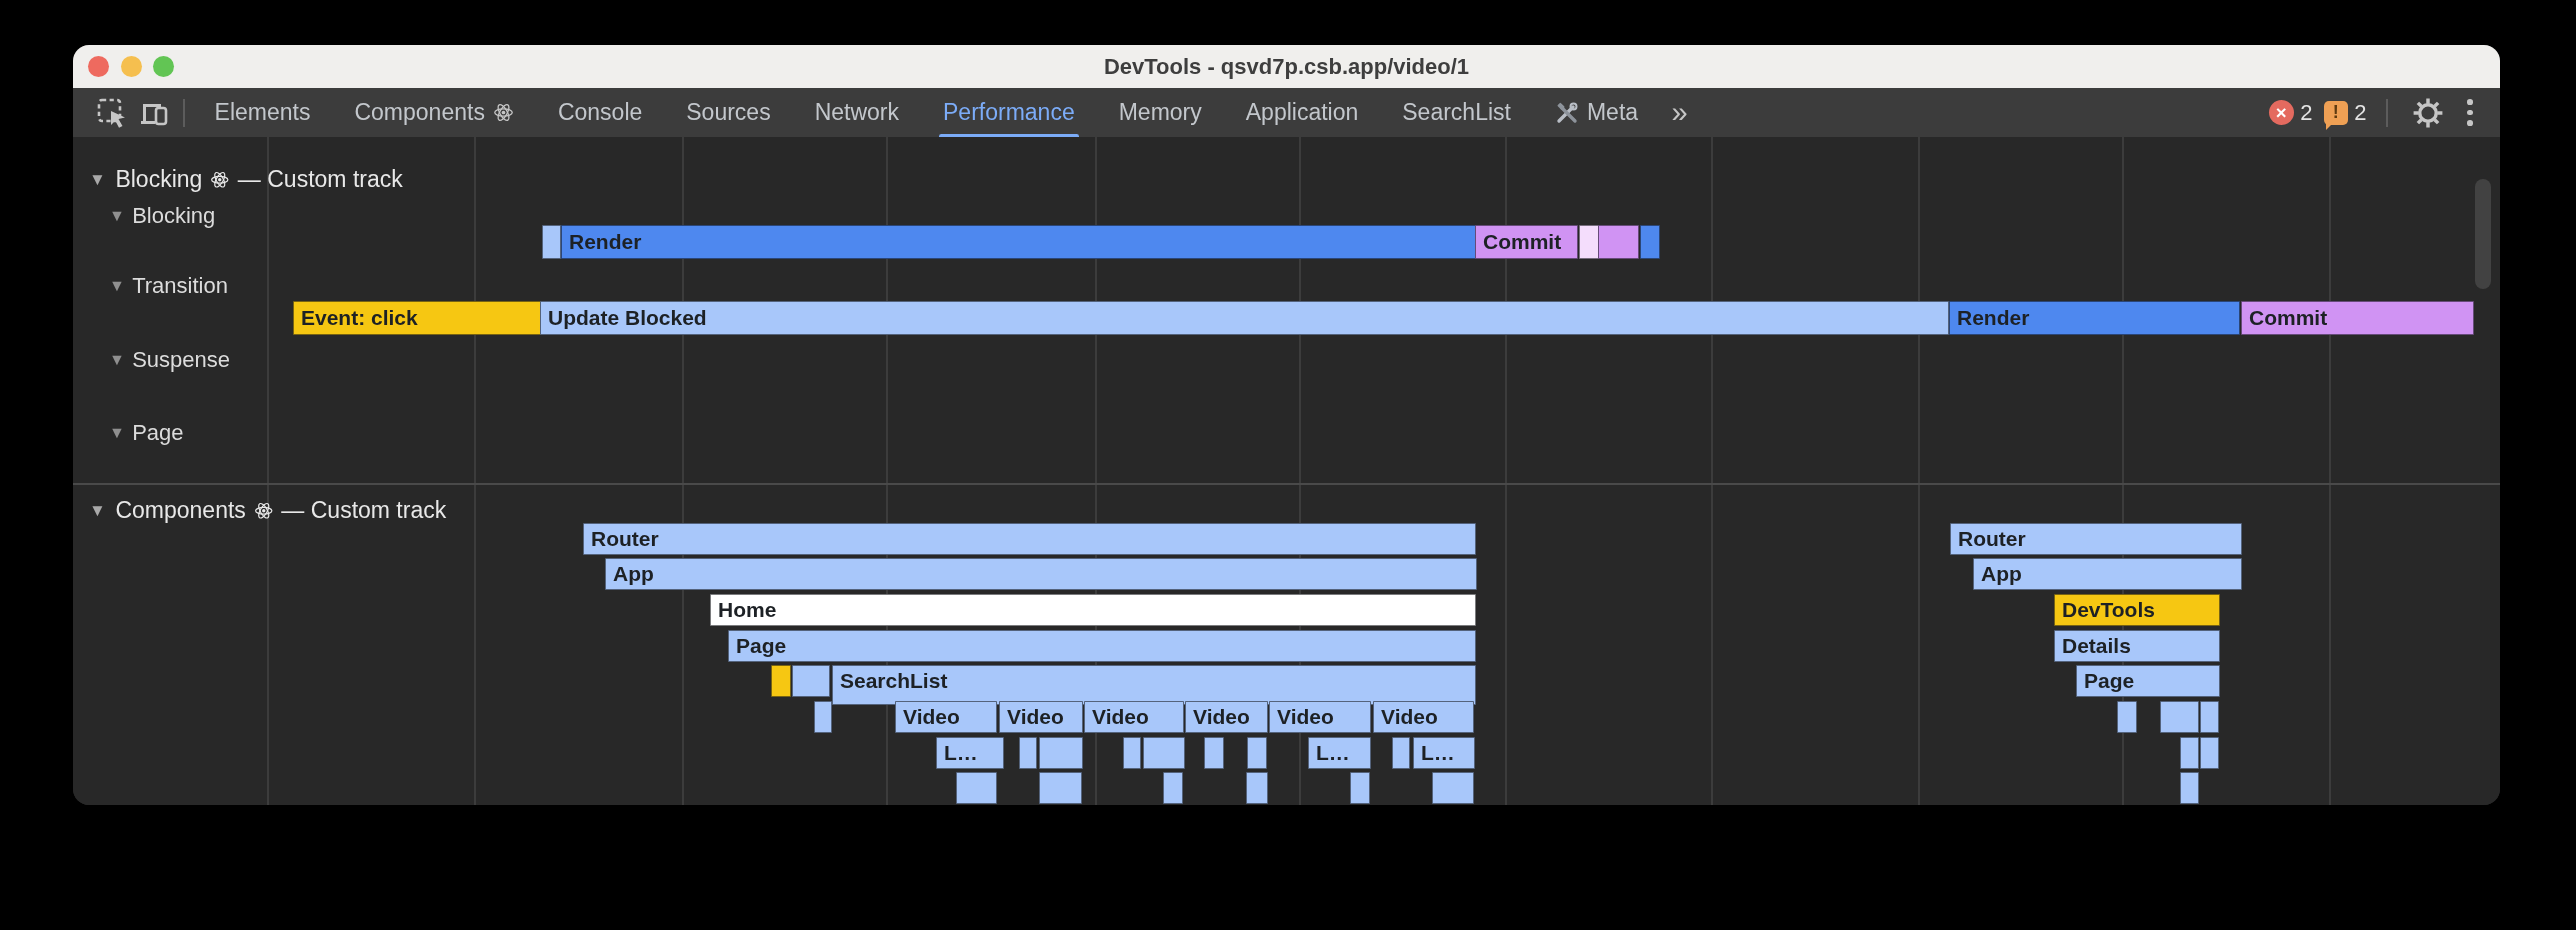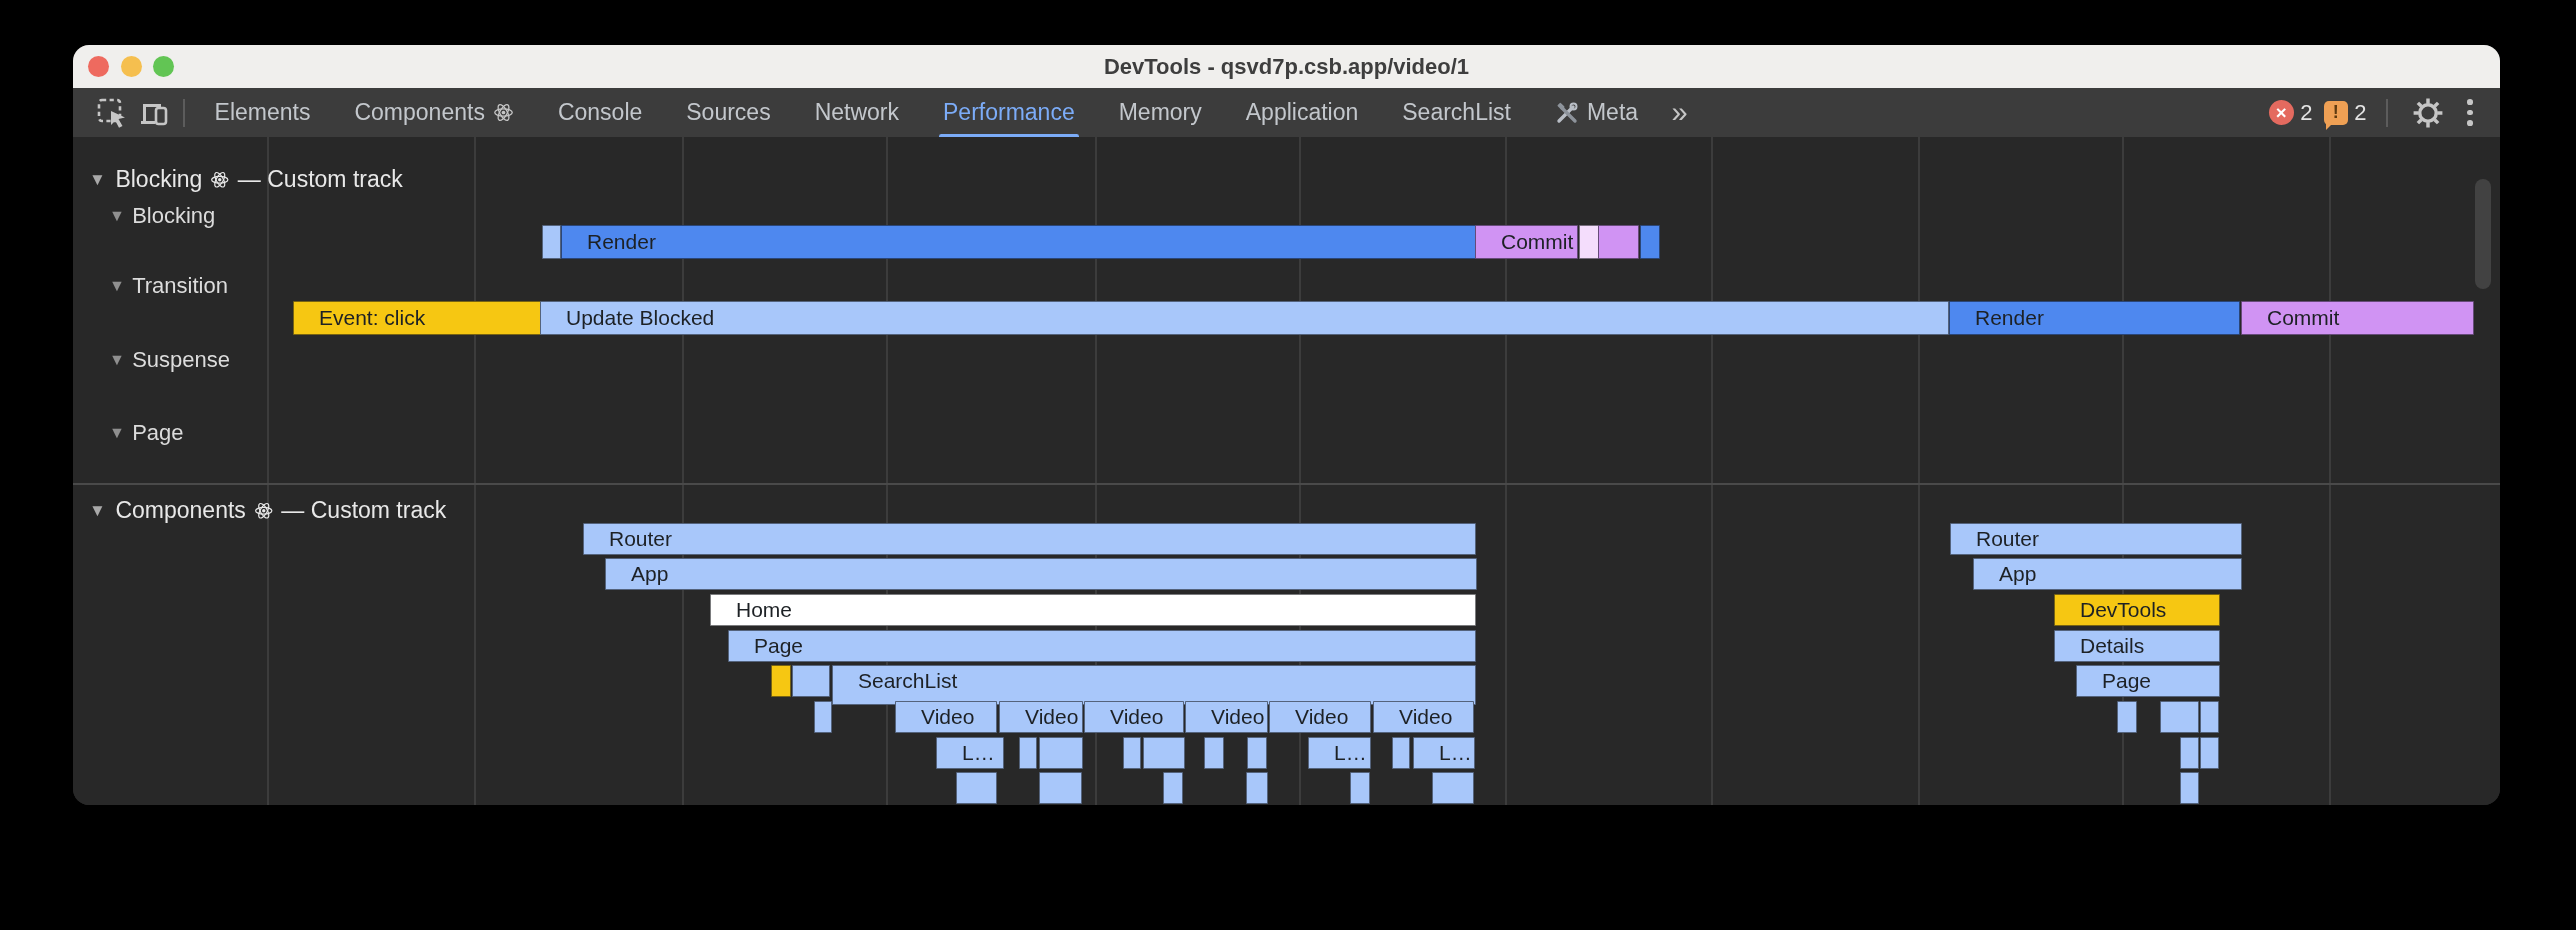--- a/index.html
+++ b/index.html
@@ -56,21 +56,21 @@
   .track-sep { position:absolute; left:0; right:0; height:1.6px; background:#4a4a4a; }
   .track-header { position:absolute; display:flex; align-items:center; gap:8px;
                   color:#e8e8e8; font-size:23px; }
   .track-header .tri { color:#a9a9a9; font-size:17px; margin-right:1.6px; }
   .lane { position:absolute; display:flex; align-items:center; gap:7.3px;
           color:#dcdcdc; font-size:22px; }
   .lane .tri { color:#8f8f8f; font-size:16px; }
   .bar { position:absolute; overflow:hidden; white-space:nowrap;
          border:0.8px solid rgba(15,17,20,.55); border-radius:0.8px;
          font-size:21px; color:#1d2125; line-height:31px; }
-  .bar span { padding-left:25px; }
+  .bar span { padding-left:7px;font-weight:bold; }
   .scrollbar-thumb { position:absolute; width:16px; border-radius:8px; background:#424242; }
 </style>
 </head>
 <body>
 
 <div class="window">
 
   <div class="titlebar">
     <div class="traffic">
       <div class="light red"></div>

